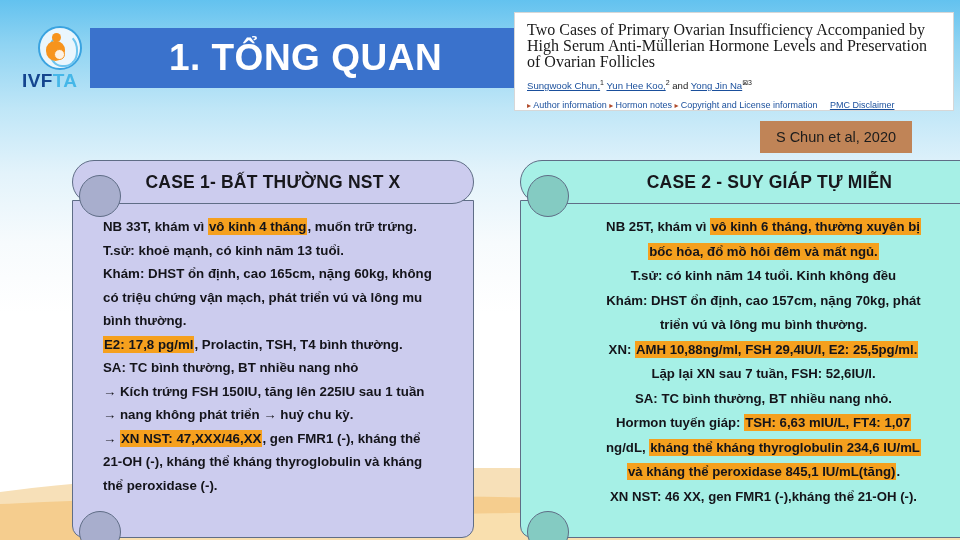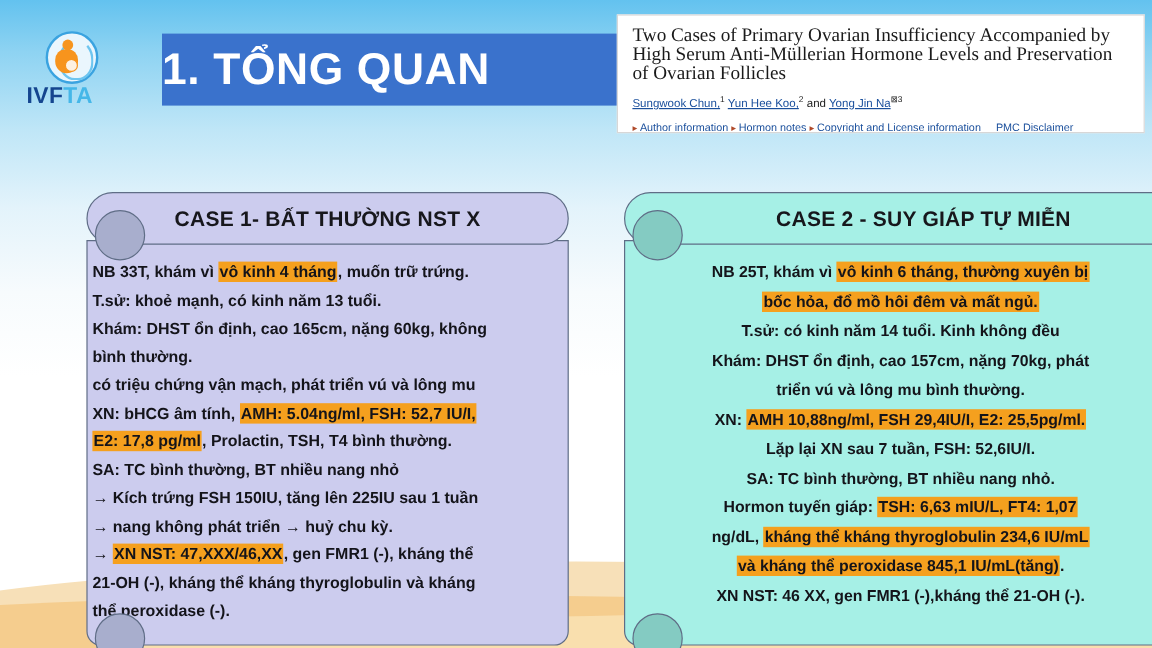--- a/index.html
+++ b/index.html
@@ -119,22 +119,21 @@
   
   .title-bar {
     position: absolute;
     left: 90px;
     top: 28px;
     width: 431px;
     height: 60px;
     background: #3a72cc;
     display: flex;
     align-items: center;
-    justify-content: flex-start;
-    margin-left: 45px;
+    justify-content: center;
   }
   .title-bar-text {
     color: #ffffff;
     font-size: 37px;
     font-weight: bold;
     letter-spacing: 0.5px;
     white-space: nowrap;
   }
 
   
@@ -230,21 +229,21 @@
     left: 6px;
     bottom: -16px;
     z-index: 2;
   }
   .case-body {
     position: relative;
     margin-top: -4px;
     border: 1px solid #5f6d86;
     border-radius: 0 0 12px 12px;
     box-sizing: border-box;
-    padding: 14px 12px 14px 4px;
+    padding: 14px 12px 14px 30px;
     z-index: 1;
   }
   .case-line {
     font-size: 13.3px;
     line-height: 23.5px;
     color: #14141a;
     font-weight: bold;
     white-space: nowrap;
   }
   .hl {
@@ -294,35 +293,37 @@
   <div class="title-bar">
     <div class="title-bar-text">1. TỔNG QUAN</div>
   </div>
 
   <div class="paper">
     <div class="paper-title">Two Cases of Primary Ovarian Insufficiency Accompanied by High Serum Anti-Müllerian Hormone Levels and Preservation of Ovarian Follicles</div>
     <div class="paper-authors"><a>Sungwook Chun,</a><sup>1</sup> <a>Yun Hee Koo,</a><sup>2</sup> <span>and</span> <a>Yong Jin Na</a><sup>⊠3</sup> </div>
     <div class="paper-links"><span class="arrow">▸ </span><span class="lk">Author information </span><span class="arrow">▸ </span><span class="lk">Hormon notes </span><span class="arrow">▸ </span><span class="lk">Copyright and License information </span><span class="dis">PMC Disclaimer</span></div>
   </div>
 
+  <div class="citation">
+    <span>S Chun et al, 2020</span>
+  </div>
 
   <div class="case case-1">
     <div class="case-header">
       <div class="knob knob-top"></div>
       <div class="case-header-text">CASE 1- BẤT THƯỜNG NST X</div>
     </div>
     <div class="case-body">
       <div class="knob knob-bottom"></div>
       <div class="case-lines">
           <div class="case-line"><span>NB 33T, khám vì </span><span class="hl">vô kinh 4 tháng</span><span>, muốn trữ trứng.</span></div>
           <div class="case-line"><span>T.sử:  khoẻ mạnh, có kinh năm 13 tuổi.</span></div>
           <div class="case-line"><span>Khám: DHST ổn định, cao 165cm, nặng 60kg, không</span></div>
+          <div class="case-line"><span>có triệu chứng vận mạch, phát triển vú và lông mu</span></div>
           <div class="case-line"><span>bình thường.</span></div>
-          <div class="case-line"><span>có triệu chứng vận mạch, phát triển vú và lông mu</span></div>
-          <div class="case-line"><span>XN: bHCG âm tính, </span><span class="hl">AMH: 5.04ng/ml, FSH: 52,7 IU/I,</span></div>
           <div class="case-line"><span class="hl">E2: 17,8 pg/ml</span><span>, Prolactin, TSH, T4 bình thường.</span></div>
           <div class="case-line"><span>SA: TC bình thường, BT nhiều nang nhỏ</span></div>
           <div class="case-line"><span>→ Kích trứng FSH 150IU, tăng lên 225IU sau 1 tuần</span></div>
           <div class="case-line"><span>→ nang không phát triển → huỷ chu kỳ.</span></div>
           <div class="case-line"><span>→ </span><span class="hl">XN NST: 47,XXX/46,XX</span><span>, gen FMR1 (-), kháng thể</span></div>
           <div class="case-line"><span>21-OH (-),  kháng thể kháng thyroglobulin và kháng</span></div>
           <div class="case-line"><span>thể peroxidase (-).</span></div>
         </div>
     </div>
   </div>

